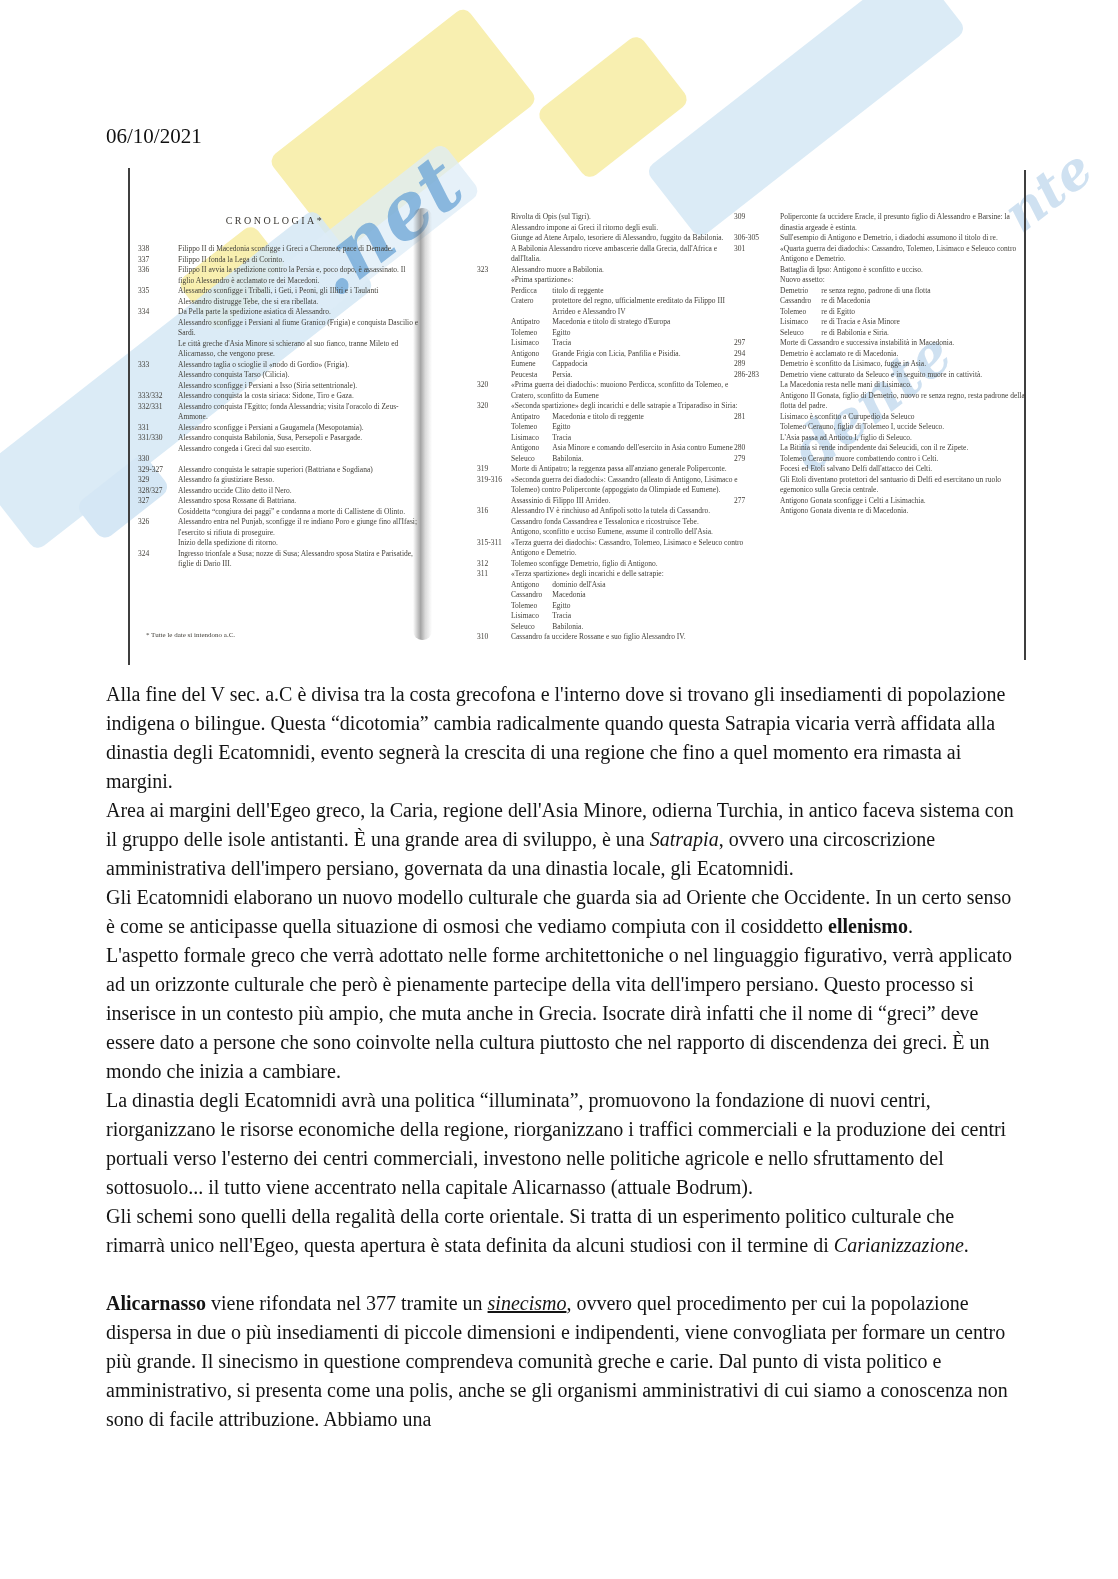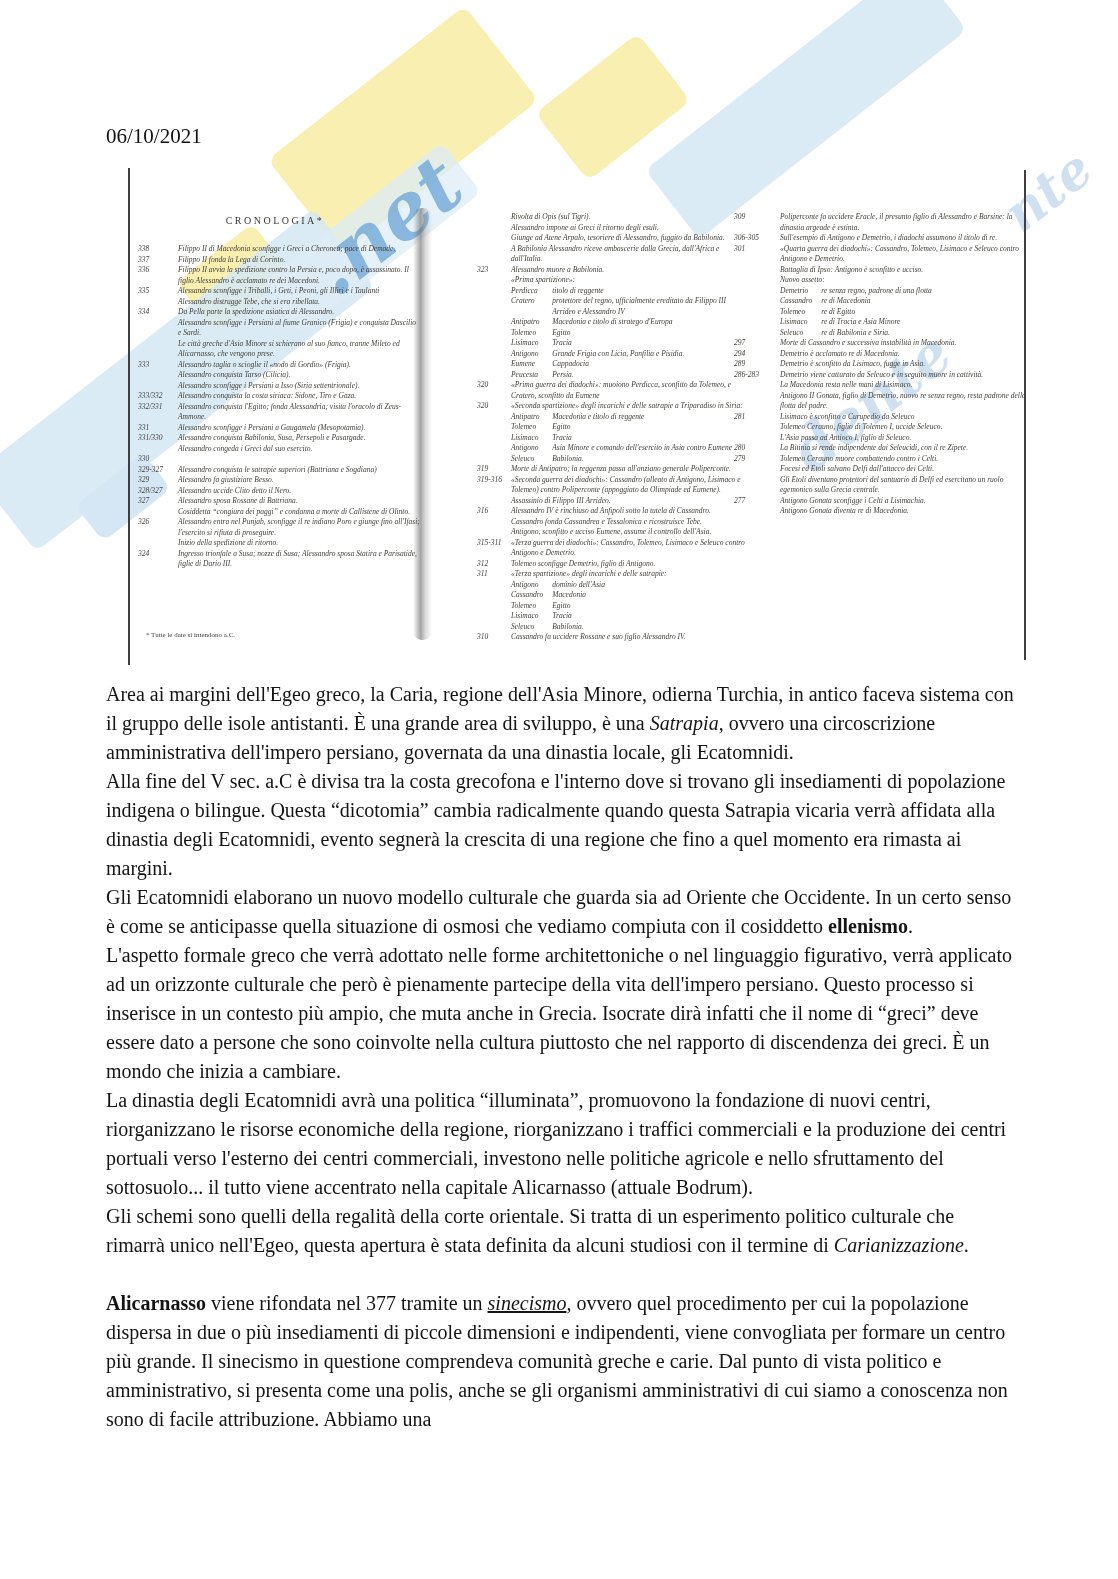--- a/index.html
+++ b/index.html
@@ -29,21 +29,21 @@
   .edge-r{left:904px;top:2px;height:490px;}
   .gutter{position:absolute;left:293px;top:40px;width:19px;height:432px;border-radius:9px;
           background:linear-gradient(to right,rgba(255,255,255,0),rgba(105,105,105,.6) 40%,rgba(150,150,150,.35) 65%,rgba(235,235,235,0));
           filter:blur(.6px);}
   .scan-title{position:absolute;left:15px;top:48px;width:280px;text-align:center;
               font-size:10px;letter-spacing:2.5px;color:#3c3934;}
   .col{position:absolute;}
   .col-left{left:18px;top:76px;width:282px;}
   .col-mid{left:322px;top:44px;width:304px;}
   .col-right{left:614px;top:44px;width:292px;}
-  .entry{display:flex;align-items:flex-start;font-style:italic;}
+  .entry{display:flex;align-items:flex-start;}
   .yr{flex:0 0 40px;}
   .col-mid .yr{flex:0 0 34px;margin-left:35px;}
   .col-right .yr{flex:0 0 46px;}
   .tx{flex:1;white-space:pre-wrap;tab-size:22;}
   .footnote{position:absolute;left:26px;top:462px;font-size:7px;color:#43403a;}
   
   .body{position:absolute;left:106px;top:680px;width:908px;z-index:1;
         font-size:20px;line-height:29px;color:#141414;}
   .body p{margin:0;}
   .body p.gap{margin-top:29px;}
@@ -324,22 +324,22 @@
 
         <div class="entry">
           <span class="yr">277</span>
           <span class="tx">Antigono Gonata sconfigge i Celti a Lisimachia.
 Antigono Gonata diventa re di Macedonia.</span>
         </div>
       </div>
   </div>
 
   <div class="body">
+    <p><span>Alla fine del V sec. a.C è divisa tra la costa grecofona e l'interno dove si trovano gli insediamenti di popolazione indigena o bilingue. Questa “dicotomia” cambia radicalmente quando questa Satrapia vicaria verrà affidata alla dinastia degli Ecatomnidi, evento segnerà la crescita di una regione che fino a quel momento era rimasta ai margini.</span></p>
     <p><span>Area ai margini dell'Egeo greco, la Caria, regione dell'Asia Minore, odierna Turchia, in antico faceva sistema con il gruppo delle isole antistanti. È una grande area di sviluppo, è una </span><span class="i">Satrapia</span><span>, ovvero una circoscrizione amministrativa dell'impero persiano, governata da una dinastia locale, gli Ecatomnidi.</span></p>
-    <p><span>Alla fine del V sec. a.C è divisa tra la costa grecofona e l'interno dove si trovano gli insediamenti di popolazione indigena o bilingue. Questa “dicotomia” cambia radicalmente quando questa Satrapia vicaria verrà affidata alla dinastia degli Ecatomnidi, evento segnerà la crescita di una regione che fino a quel momento era rimasta ai margini.</span></p>
     <p><span>Gli Ecatomnidi elaborano un nuovo modello culturale che guarda sia ad Oriente che Occidente. In un certo senso è come se anticipasse quella situazione di osmosi che vediamo compiuta con il cosiddetto </span><span class="b">ellenismo</span><span>.</span></p>
     <p><span>L'aspetto formale greco che verrà adottato nelle forme architettoniche o nel linguaggio figurativo, verrà applicato ad un orizzonte culturale che però è pienamente partecipe della vita dell'impero persiano. Questo processo si inserisce in un contesto più ampio, che muta anche in Grecia. Isocrate dirà infatti che il nome di “greci” deve essere dato a persone che sono coinvolte nella cultura piuttosto che nel rapporto di discendenza dei greci. È un mondo che inizia a cambiare.</span></p>
     <p><span>La dinastia degli Ecatomnidi avrà una politica “illuminata”, promuovono la fondazione di nuovi centri, riorganizzano le risorse economiche della regione, riorganizzano i traffici commerciali e la produzione dei centri portuali verso l'esterno dei centri commerciali, investono nelle politiche agricole e nello sfruttamento del sottosuolo... il tutto viene accentrato nella capitale Alicarnasso (attuale Bodrum).</span></p>
     <p><span>Gli schemi sono quelli della regalità della corte orientale. Si tratta di un esperimento politico culturale che rimarrà unico nell'Egeo, questa apertura è stata definita da alcuni studiosi con il termine di </span><span class="i">Carianizzazione</span><span>.</span></p>
     <p class="gap"><span class="b">Alicarnasso</span><span> viene rifondata nel 377 tramite un </span><span class="i u">sinecismo</span><span>, ovvero quel procedimento per cui la popolazione dispersa in due o più insediamenti di piccole dimensioni e indipendenti, viene convogliata per formare un centro più grande. Il sinecismo in questione comprendeva comunità greche e carie. Dal punto di vista politico e amministrativo, si presenta come una polis, anche se gli organismi amministrativi di cui siamo a conoscenza non sono di facile attribuzione. Abbiamo una</span></p>
   </div>
 
 </div>
 
 </body></html>

